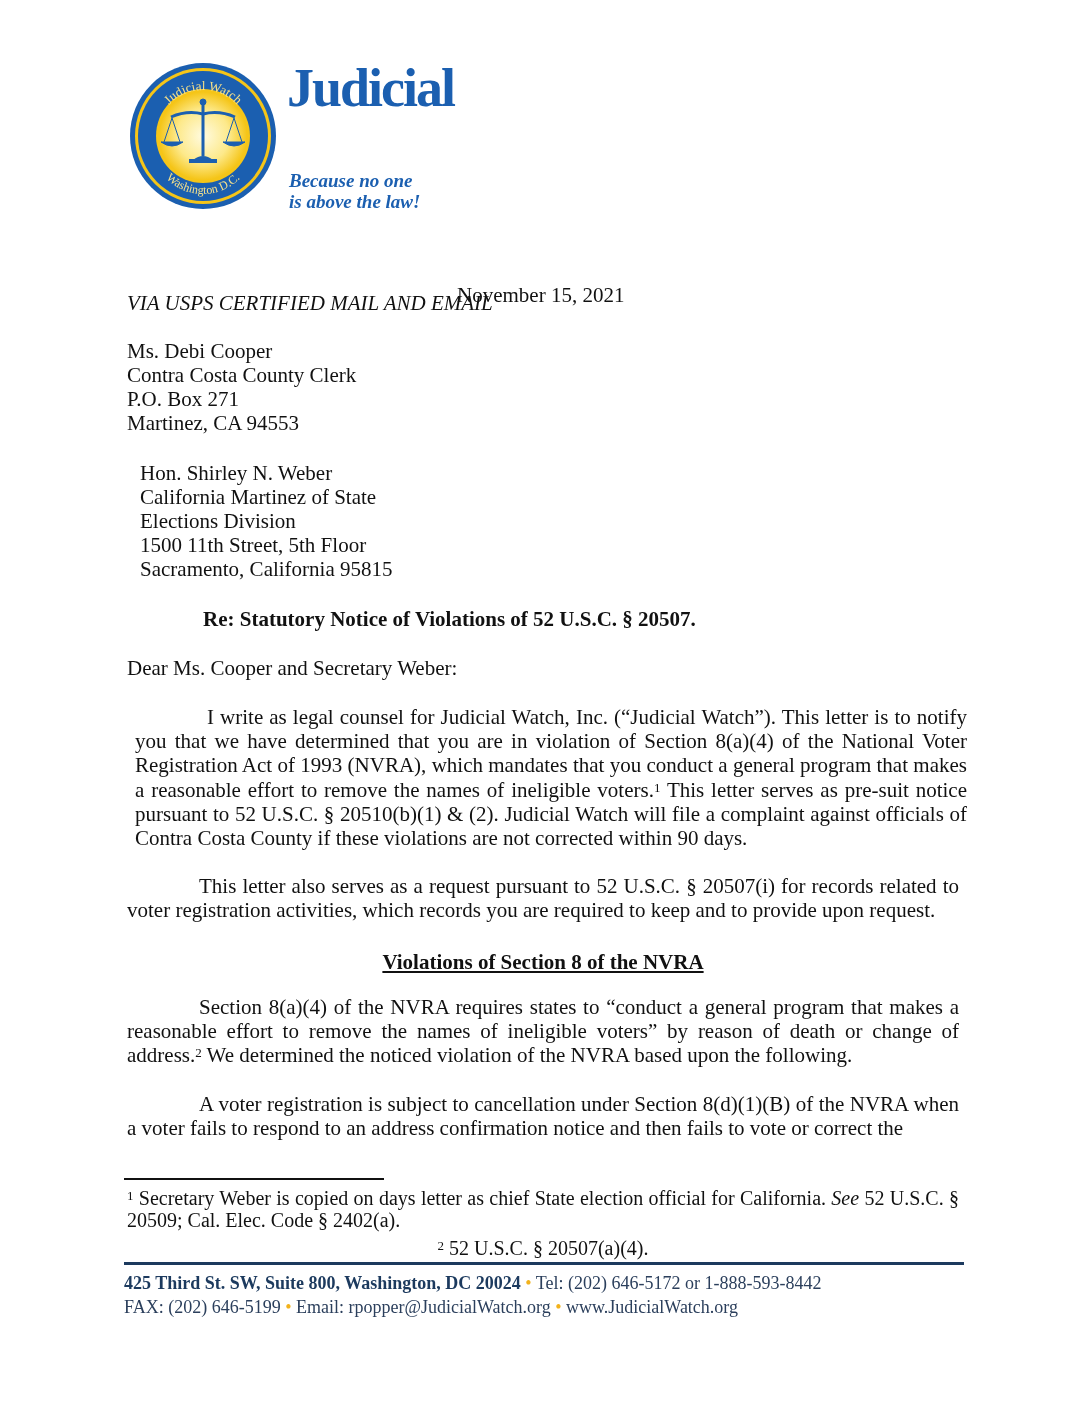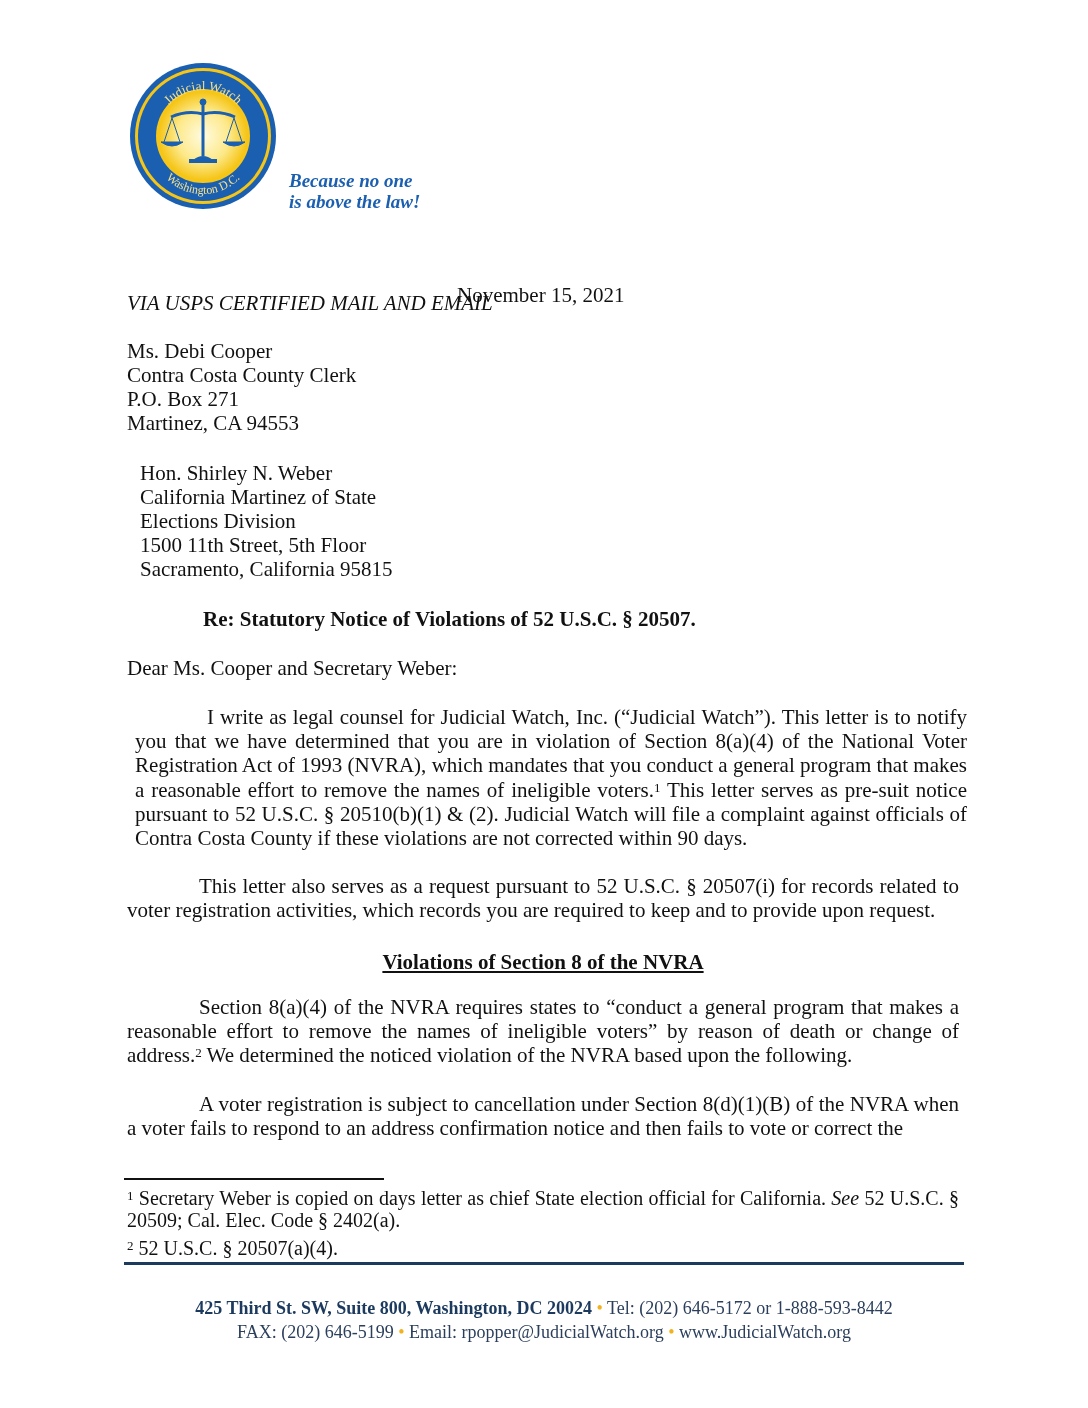--- a/index.html
+++ b/index.html
@@ -16,21 +16,21 @@
   .logo-word .w1 { font-size: 54px; line-height: 44px; letter-spacing: -2px; }
   .logo-word .w2 { font-size: 54px; line-height: 46px; letter-spacing: -2px; }
   .logo-word .reg { font-size: 12px; vertical-align: top; font-weight: normal; }
   .tagline { left: 289px; top: 170px; color: #1b5fb0; font-family: "Liberation Serif", serif;
              font-weight: bold; font-style: italic; font-size: 19px; line-height: 21px; }
   .heading-re { font-weight: bold; }
   .section-heading { font-weight: bold; text-decoration: underline; text-align: center; }
   .footnote-rule { left: 124px; top: 1178px; width: 260px; height: 2px; background: #111; }
   .footnote { font-size: 20px; line-height: 22px; }
   .footer-rule { left: 124px; top: 1262px; width: 840px; height: 3px; background: #1c3a5e; }
-  .footer { left: 124px; width: 840px; text-align: center; font-size: 18px; line-height: 22px; color: #2b3f5c; margin-top: 25px; }
+  .footer { left: 124px; width: 840px; font-size: 18px; line-height: 22px; color: #2b3f5c; }
   .footer b { font-weight: bold; color: #1c3a5e; }
   .dot { color: #f2b21c; }
 </style>
 </head>
 <body>
 
 <div class="abs logo-seal">
   <svg width="152" height="148" viewBox="0 0 152 148">
     <defs>
       <radialGradient id="gold" cx="50%" cy="50%" r="50%">
@@ -62,20 +62,21 @@
       <line x1="107" y1="56" x2="99" y2="80" stroke-width="1"></line>
       <line x1="107" y1="56" x2="115" y2="80" stroke-width="1"></line>
       <path d="M 34 80 Q 45 88 56 80 Z" stroke-width="1"></path>
       <path d="M 96 80 Q 107 88 118 80 Z" stroke-width="1"></path>
       <path d="M 66 98 Q 76 90 86 98 Z" stroke="none"></path>
       <rect x="62" y="97" width="28" height="4" stroke="none"></rect>
     </g>
   </svg>
 </div>
 <div class="abs logo-word">
+  <div class="w1">Judicial</div>
 </div>
 <div class="abs tagline">
   <div>Because no one</div>
   <div>is above the law!</div>
 </div>
 
 <div class="abs line" style="left:457px; top:240px;margin-top:43px;">November 15, 2021</div>
 
 <div class="abs line" style="left:127px; top:291px; font-style:italic;">VIA USPS CERTIFIED MAIL AND EMAIL</div>
 
@@ -113,21 +114,21 @@
 </div>
 
 <div class="abs para" style="left:127px; top:1092px; width:832px;">
   <span class="first"></span><span>A voter registration is subject to cancellation under Section 8(d)(1)(B) of the NVRA when a voter fails to respond to an address confirmation notice and then fails to vote or correct the</span>
 </div>
 
 <div class="abs footnote-rule"></div>
 <div class="abs footnote" style="left:127px; top:1187px; width:832px; text-align:justify;">
   <sup>1</sup> <span>Secretary Weber is copied on days letter as chief State election official for California.  </span><i>See</i><span> 52 U.S.C. § 20509; Cal. Elec. Code § 2402(a).</span>
 </div>
-<div class="abs footnote" style="left:127px; top:1237px; width:832px;">
+<div class="abs footnote" style="left:127px; top:1237px; width:832px;text-align:center;">
   <sup>2</sup> <span>52 U.S.C. § 20507(a)(4).</span>
 </div>
 
 <div class="abs footer-rule"></div>
 <div class="abs footer" style="top:1272px;">
   <b>425 Third St. SW, Suite 800, Washington, DC 20024</b>
   <span class="dot">•</span>
   <span>Tel: (202) 646-5172 or 1-888-593-8442</span>
 </div>
 <div class="abs footer" style="top:1296px;">

